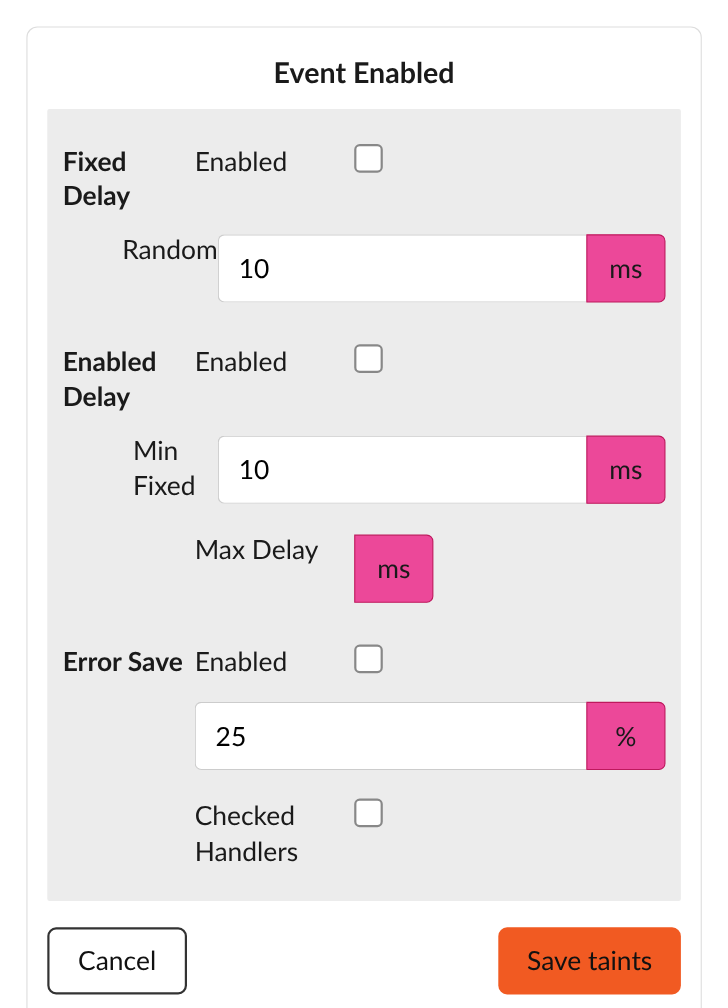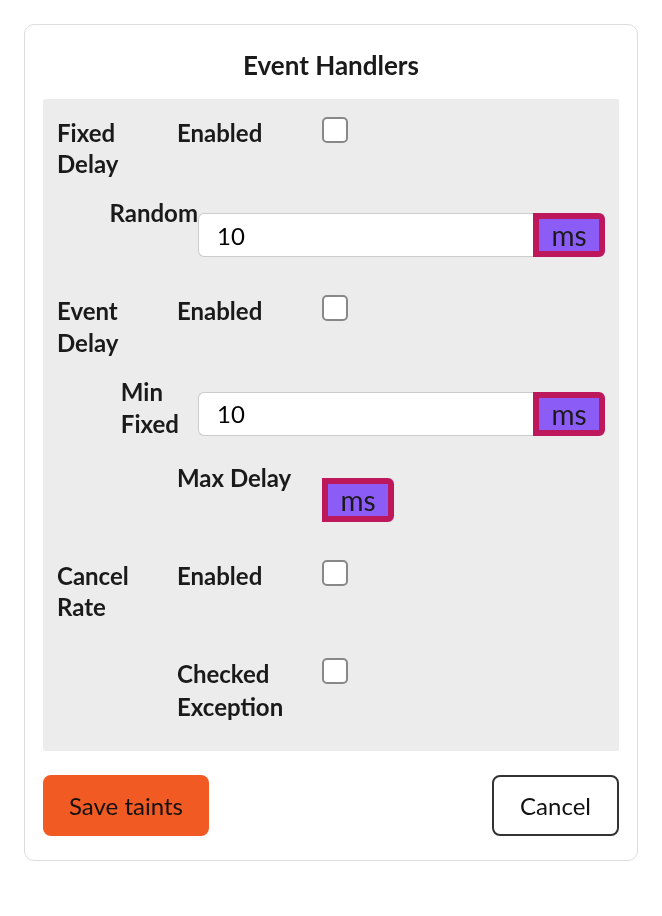--- a/index.html
+++ b/index.html
@@ -18,83 +18,82 @@
     }
     .title {
       font-weight: 700;
       font-size: 26px;
       text-align: center;
       padding: 6px 0 18px 0;
     }
     .panel {
       background: #ececec;
       border-radius: 2px;
-      padding: 6px 14px 22px 14px;
+      padding: 20px 14px 22px 14px;
     }
     .row {
       display: flex;
       align-items: flex-start;
       padding: 6px 0;
     }
     .col1 {
       width: 120px;
       font-weight: 700;
       font-size: 24px;
       padding-top: 6px;
       line-height: 1.3;
     }
     .col2 {
       width: 145px;
       font-size: 24px;
       padding-top: 6px;
       line-height: 1.35;
-      font-weight: bold;
     }
     .col3 {
       flex: 1;
       display: flex;
       align-items: flex-start;
       padding-top: 4px;
     }
     .checkbox {
       width: 26px;
       height: 26px;
       border: 2px solid #888;
       border-radius: 5px;
       background: #fff;
       cursor: pointer;
       margin-top: 2px;
     }
     .input-group {
       display: flex;
       width: 100%;
-      height: 44px;
-      margin-top: 18px;
+      height: 62px;
+      margin-top: 4px;
       margin-bottom: 8px;
     }
     .text-input {
       flex: 1;
       border: 1px solid #ccc;
       border-right: none;
       border-radius: 6px 0 0 6px;
       padding: 0 18px;
       font-size: 24px;
       font-family: inherit;
       background: #fff;
       outline: none;
     }
     .input-suffix {
       width: 72px;
       display: flex;
       align-items: center;
       justify-content: center;
-      border: 6px solid #be185d;
+      border: 1px solid #be185d;
       border-radius: 0 6px 6px 0;
-      background: #8b5cf6;
-      font-size: 28px;
+      background: #ec4899;
+      font-size: 24px;
     }
     .group-gap { height: 12px; }
     .footer {
       display: flex;
       justify-content: space-between;
       padding-top: 24px;
     }
     .btn {
       font-family: inherit;
       font-size: 24px;
@@ -110,21 +109,21 @@
     .btn-save {
       background: #f15a22;
       border: none;
       color: #111;
     }
   </style>
 </head>
 <body>
 
 <div class="card">
-  <div class="title">Event Handlers</div>
+  <div class="title">Event Enabled</div>
 
   <div class="panel">
 
     <div class="row">
       <div class="col1">Fixed Delay</div>
       <div class="col2">Enabled</div>
       <div class="col3">
         <div class="checkbox" role="checkbox"></div>
       </div>
     </div>
@@ -135,21 +134,21 @@
         <div class="input-group">
           <input class="text-input" type="text" value="10" style="">
           <div class="input-suffix">ms</div>
         </div>
       </div>
     </div>
 
     <div class="group-gap"></div>
 
     <div class="row">
-      <div class="col1">Event Delay</div>
+      <div class="col1">Enabled Delay</div>
       <div class="col2">Enabled</div>
       <div class="col3">
         <div class="checkbox" role="checkbox"></div>
       </div>
     </div>
     <div class="row">
       <div class="col1"></div>
       <div class="col2">Min Fixed</div>
       <div class="col3">
         <div class="input-group">
@@ -164,36 +163,42 @@
       <div class="col3">
         <div class="input-group">
           <div class="input-suffix">ms</div>
         </div>
       </div>
     </div>
 
     <div class="group-gap"></div>
 
     <div class="row">
-      <div class="col1">Cancel Rate</div>
+      <div class="col1">Error Save</div>
       <div class="col2">Enabled</div>
       <div class="col3">
         <div class="checkbox" role="checkbox"></div>
       </div>
     </div>
     <div class="row">
       <div class="col1"></div>
-    </div>
-    <div class="row">
-      <div class="col1"></div>
-      <div class="col2">Checked Exception</div>
+      <div class="col3">
+        <div class="input-group">
+          <input class="text-input" type="text" value="25" style="">
+          <div class="input-suffix">%</div>
+        </div>
+      </div>
+    </div>
+    <div class="row">
+      <div class="col1"></div>
+      <div class="col2">Checked Handlers</div>
       <div class="col3">
         <div class="checkbox" role="checkbox"></div>
       </div>
     </div>
 
   </div>
 
   <div class="footer">
+    <button class="btn btn-cancel">Cancel</button>
     <button class="btn btn-save">Save taints</button>
-    <button class="btn btn-cancel">Cancel</button>
   </div>
 </div>
 
 </body></html>

